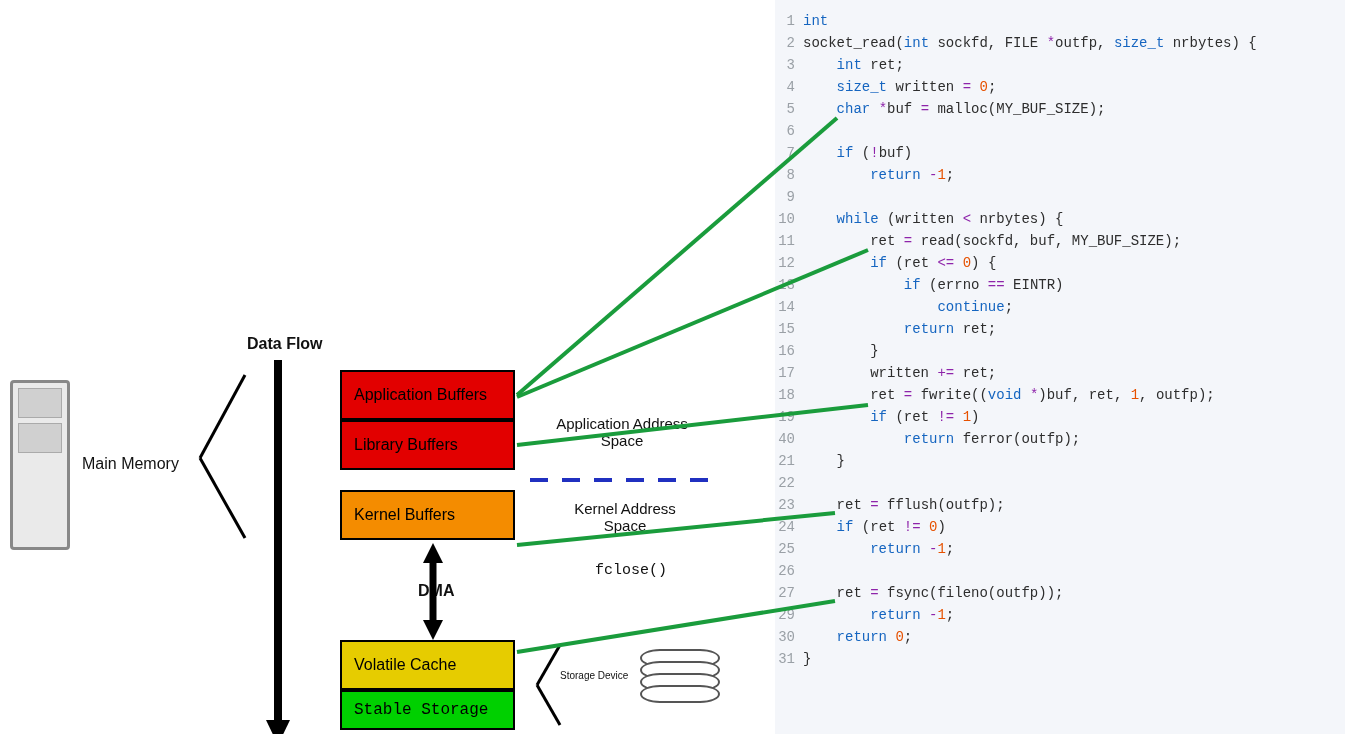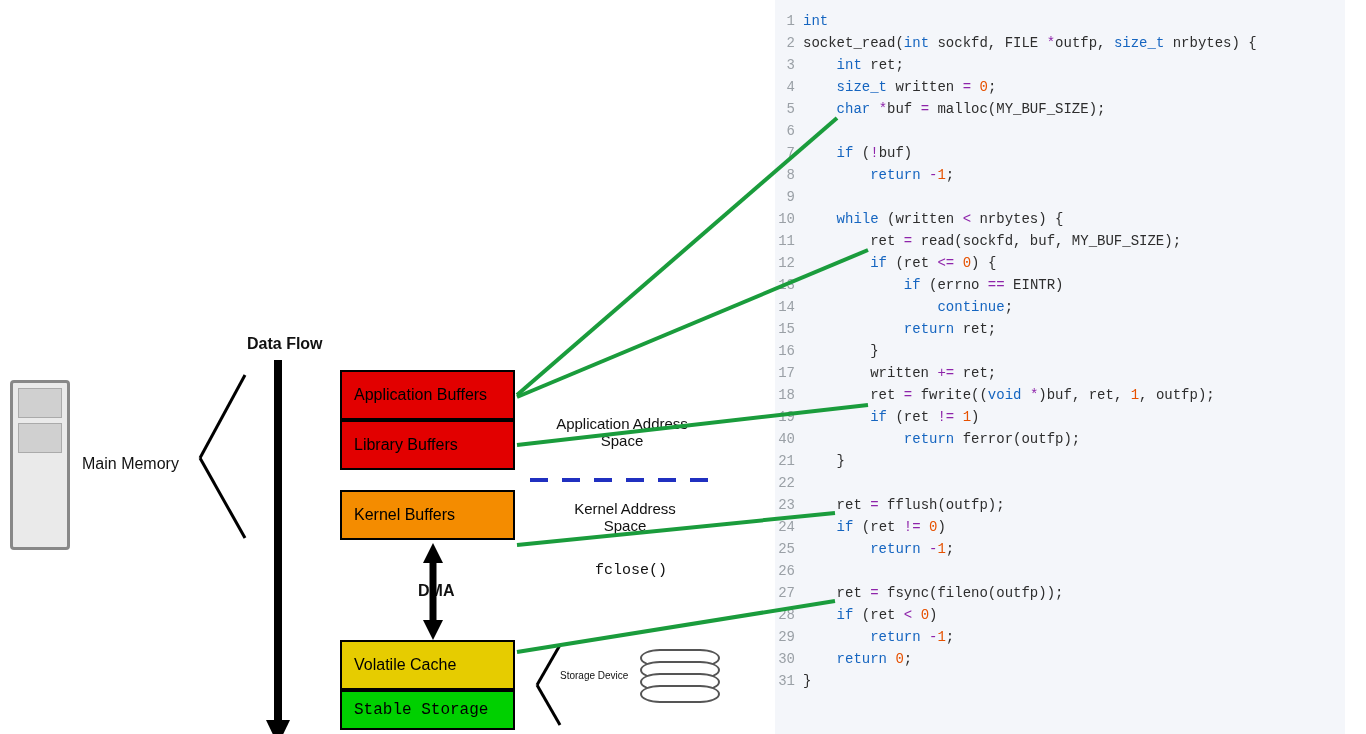--- a/index.html
+++ b/index.html
@@ -268,24 +268,20 @@
     </div>
     <div class="code-line">
       <span class="ln">26</span>
       <span class="code"><span class="id"></span></span>
     </div>
     <div class="code-line">
       <span class="ln">27</span>
       <span class="code"><span class="id">    ret </span><span class="op">=</span><span class="id"> fsync(fileno(outfp));</span></span>
     </div>
     <div class="code-line">
-      <span class="ln">28</span>
-      <span class="code"><span class="id">    </span><span class="kw">if</span><span class="id"> (ret </span><span class="op">&lt;</span><span class="id"> </span><span class="num">0</span><span class="id">)</span></span>
-    </div>
-    <div class="code-line">
       <span class="ln">29</span>
       <span class="code"><span class="id">        </span><span class="kw">return</span><span class="id"> </span><span class="op">-</span><span class="num">1</span><span class="id">;</span></span>
     </div>
     <div class="code-line">
       <span class="ln">30</span>
       <span class="code"><span class="id">    </span><span class="kw">return</span><span class="id"> </span><span class="num">0</span><span class="id">;</span></span>
     </div>
     <div class="code-line">
       <span class="ln">31</span>
       <span class="code"><span class="id">}</span></span>

